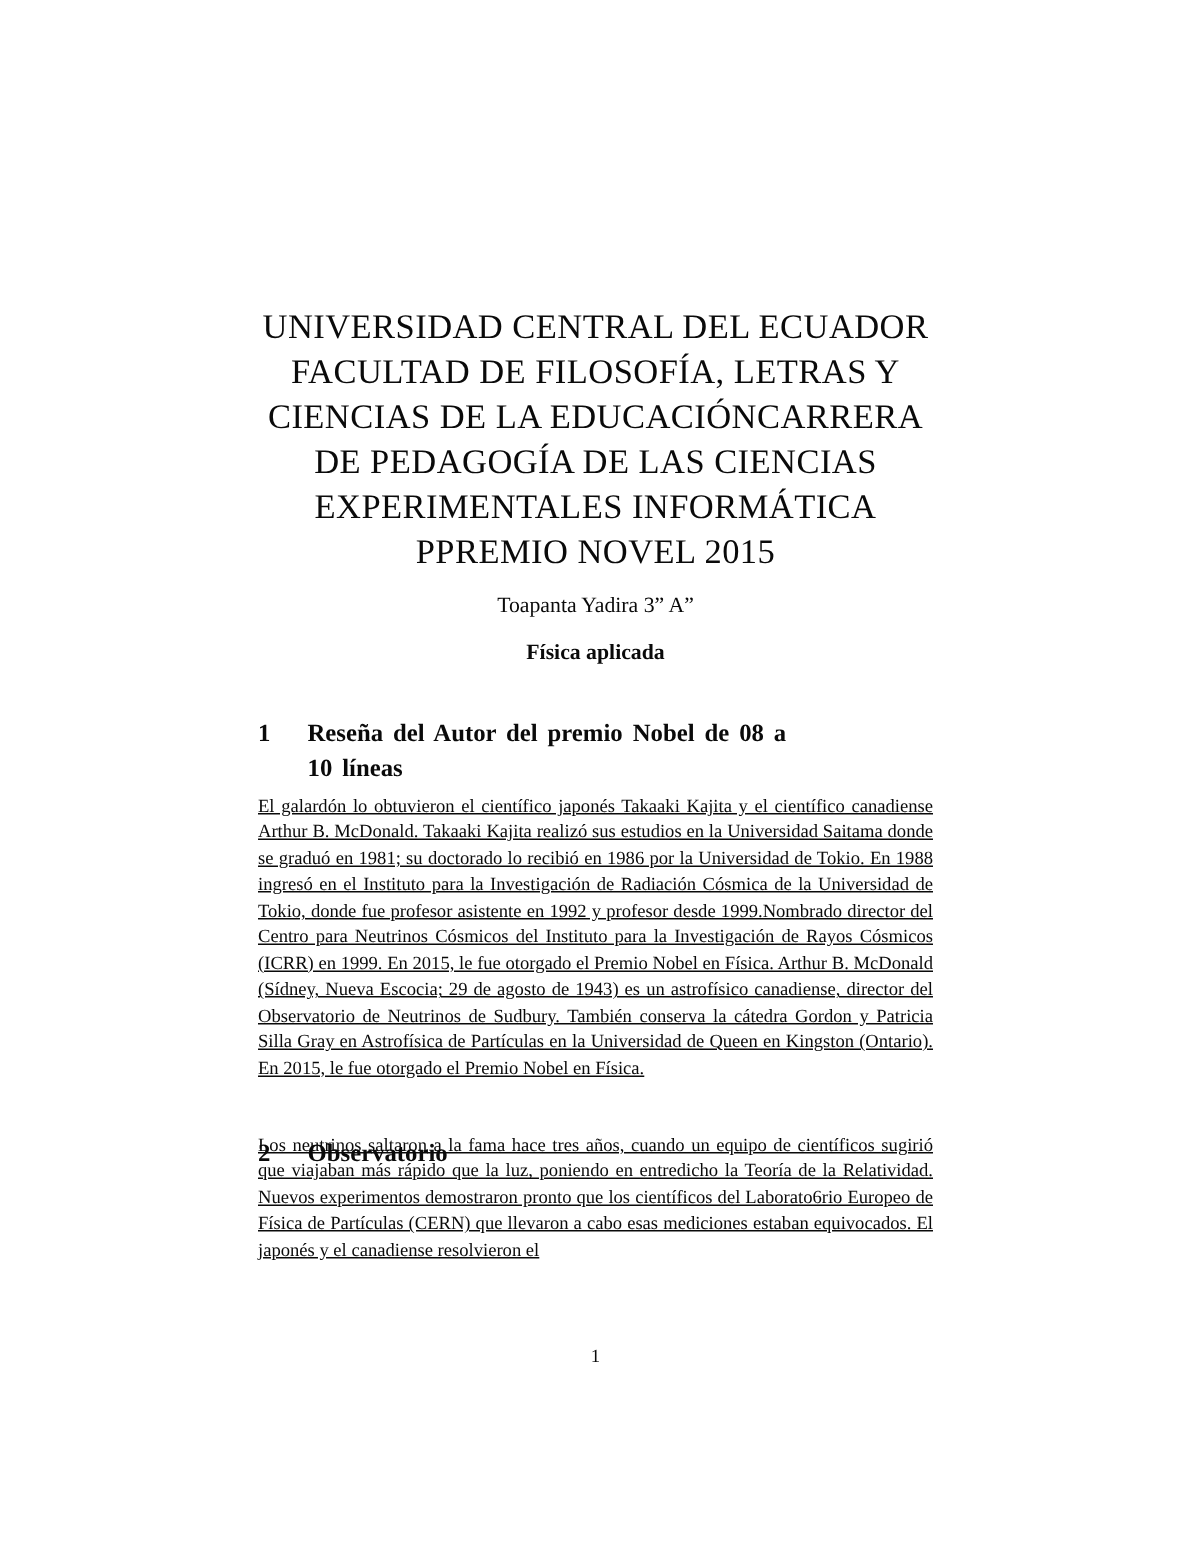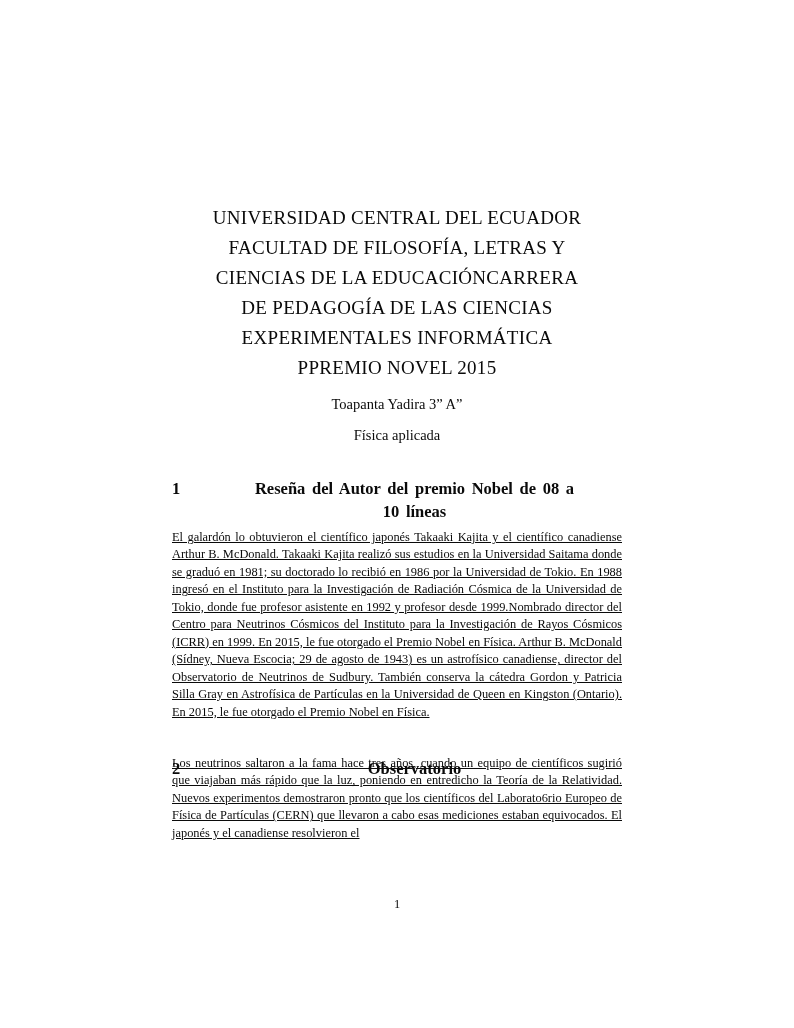--- a/index.html
+++ b/index.html
@@ -16,21 +16,21 @@
     position: absolute;
     inset: 0;
     background: #ffffff;
   }
   .page-title {
     position: absolute;
     top: 203px;
     left: 167px;
     width: 460px;
     text-align: center;
-    font-size: 19px;
+    font-size: 23px;
     line-height: 30px;
     letter-spacing: 0.3px;
     white-space: pre-line;
   }
   .author-line {
     position: absolute;
     top: 395px;
     left: 167px;
     width: 460px;
     text-align: center;
@@ -38,39 +38,39 @@
     line-height: 18px;
   }
   .date-line {
     position: absolute;
     top: 426px;
     left: 167px;
     width: 460px;
     text-align: center;
     font-size: 14.5px;
     line-height: 18px;
+    font-weight: bold;
   }
   .section-heading {
     position: absolute;
     left: 172px;
     width: 452px;
     display: flex;
     font-weight: bold;
     font-size: 16.5px;
     line-height: 23px;
   }
   .section-heading .sec-num {
     flex: none;
     width: 33px;
   }
   .section-heading .sec-text {
     flex: 1;
     white-space: pre-line;
     word-spacing: 2.5px;
-    text-align: center;
   }
   .heading-1 { top: 477px; }
   .heading-2 { top: 757px; }
   .body-text {
     position: absolute;
     left: 172px;
     width: 450px;
     font-size: 12.4px;
     line-height: 17.45px;
     text-align: justify;

